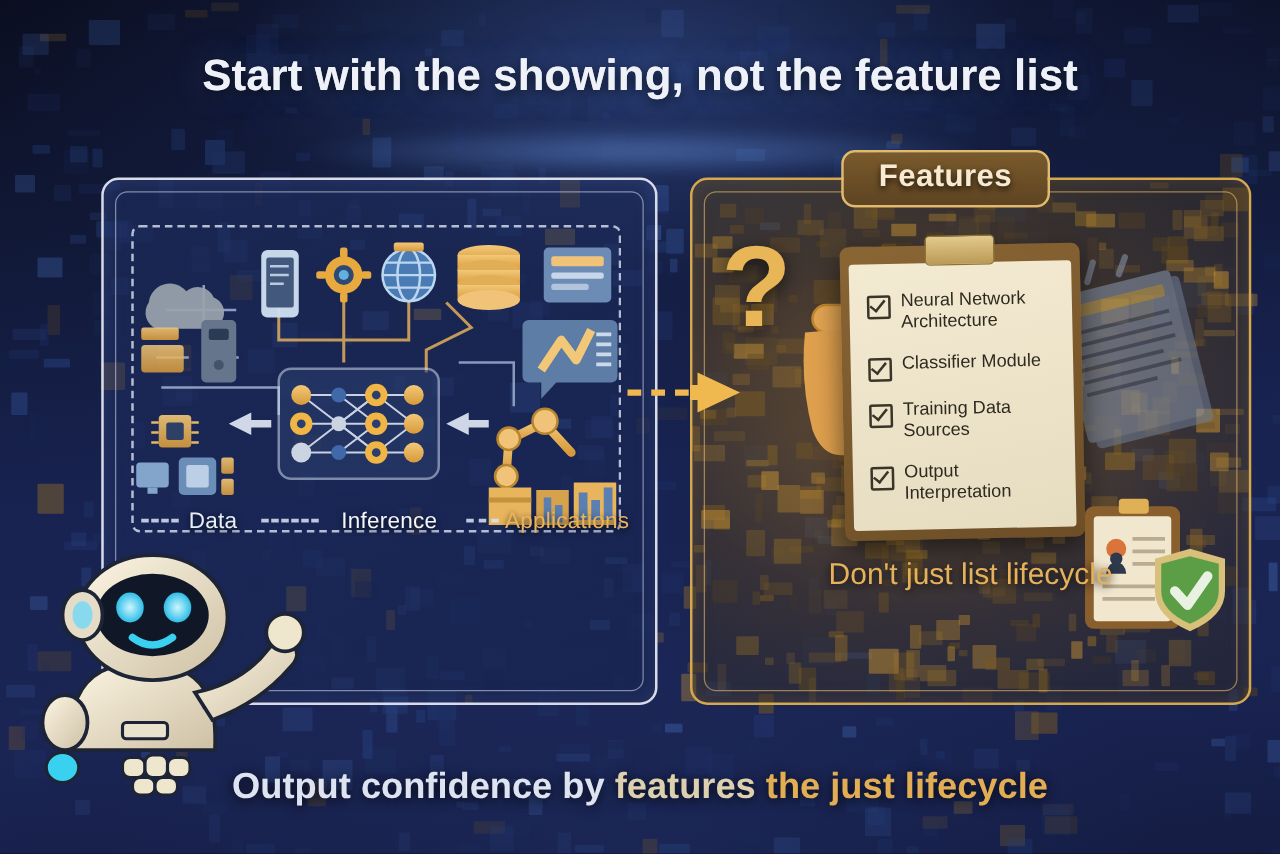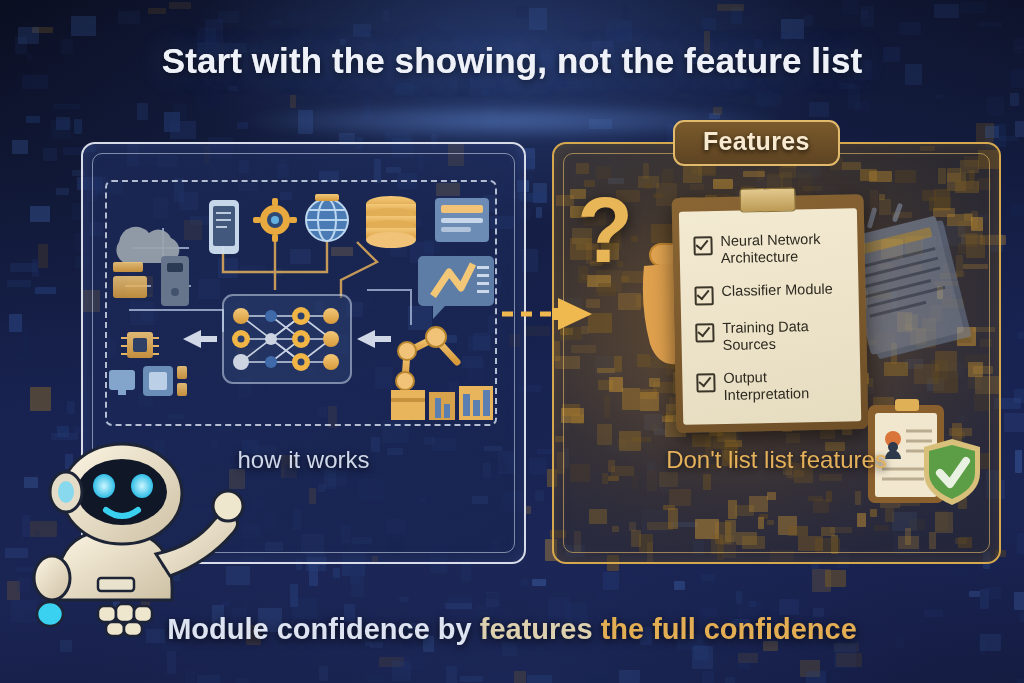--- a/index.html
+++ b/index.html
@@ -988,23 +988,30 @@
             <rect x="358" y="214" width="7" height="22"></rect>
               <rect x="368" y="220" width="7" height="16"></rect>
             <rect x="378" y="210" width="7" height="26"></rect>
             <rect x="330" y="218" width="6" height="20"></rect>
               <rect x="339" y="224" width="6" height="14"></rect>
           </g>
         </g>
       </svg>
     </div>
 
+    <div class="flowlabels">
+      <div class="dash-seg" style="left:8px;top:13px;width:30px;"></div>
+      <div class="flowlabel fl-data">Data</div>
+      <div class="dash-seg" style="left:104px;top:13px;width:46px;"></div>
+      <div class="flowlabel fl-inference">Inference</div>
+      <div class="dash-seg" style="left:268px;top:13px;width:26px;"></div>
+      <div class="flowlabel fl-applications">Applications</div>
+    </div>
 
     <div class="caption" id="caption-system">
-      <div class="l2">how it works</div>
     </div>
   </div>
 
   <div class="panel" id="panel-features">
     <div class="warm-wash" id="warm-mosaic">
         <div class="tile" style="left: 384px; top: 24px; width: 8px; height: 16px; background: rgb(141, 106, 39); opacity: 0.31;"></div>
         <div class="tile" style="left: 419px; top: 183px; width: 22px; height: 5px; background: rgb(194, 143, 51); opacity: 0.2;"></div>
         <div class="tile" style="left: 302px; top: 186px; width: 8px; height: 6px; background: rgb(194, 143, 51); opacity: 0.21;"></div>
         <div class="tile" style="left: 51px; top: 83px; width: 15px; height: 19px; background: rgb(141, 106, 39); opacity: 0.2;"></div>
         <div class="tile" style="left: 360px; top: 220px; width: 25px; height: 20px; background: rgb(122, 90, 35); opacity: 0.3;"></div>
@@ -1332,21 +1339,21 @@
         </g>
       </g>
       <g>
         <path d="M90 42 L118 50 V76 q0 20 -28 32 q-28 -12 -28 -32 V50 Z" fill="#d8c07a"></path>
         <path d="M90 48 L113 54 V76 q0 16 -23 26 q-23 -10 -23 -26 V54 Z" fill="#5c9e46"></path>
         <path d="M78 76 L88 87 L104 64" stroke="#e9f2e2" stroke-width="8" fill="none" stroke-linecap="round" stroke-linejoin="round"></path>
       </g>
     </svg>
 
     <div class="caption" id="caption-features">
-      <div>Don't list list features</div>
+      <div>Don't just list lifecycle</div>
     </div>
   </div>
 
   <svg id="connector" viewBox="0 0 96 36">
     <path d="M2 18 H58" stroke="#f0b94f" stroke-width="5" stroke-dasharray="11 8" fill="none"></path>
     <path d="M58 2 L92 18 L58 34 L58 24 L52 24 L52 12 L58 12 Z" fill="#f0b94f"></path>
   </svg>
 
   <svg class="robot" viewBox="0 0 240 210">
     <defs>
@@ -1381,15 +1388,15 @@
     <g stroke="#1d2436" stroke-width="2.5" fill="#efe6ce">
       <rect x="76" y="176" width="18" height="16" rx="6"></rect>
       <rect x="94" y="174" width="18" height="18" rx="6"></rect>
       <rect x="112" y="176" width="18" height="16" rx="6"></rect>
       <rect x="84" y="192" width="18" height="14" rx="6"></rect>
       <rect x="102" y="192" width="18" height="14" rx="6"></rect>
     </g>
   </svg>
 
   <div class="footer">
-    <span class="f-a">Module confidence by </span><span class="f-b">features </span><span class="f-c">the full confidence</span>
+    <span class="f-a">Output confidence by </span><span class="f-b">features </span><span class="f-c">the just lifecycle</span>
   </div>
 </div>
 
 </body></html>

